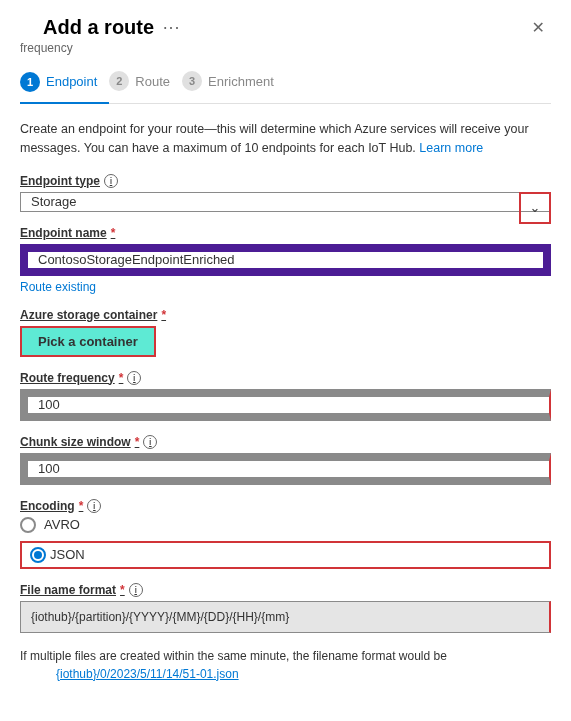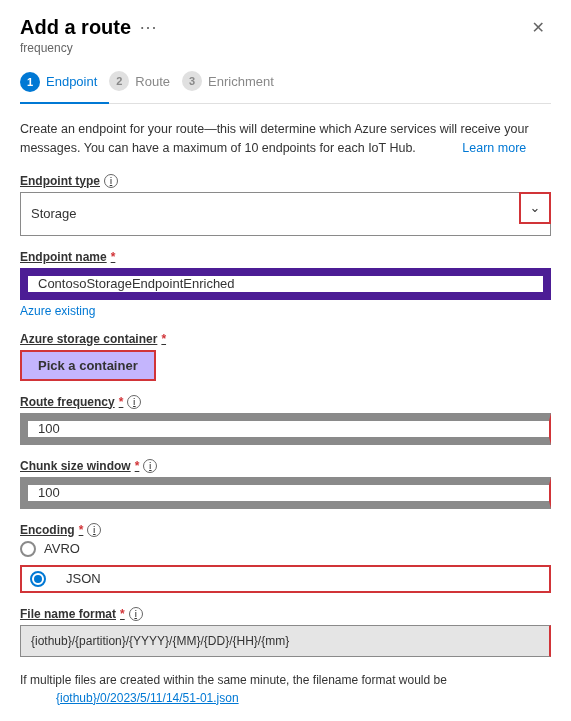--- a/index.html
+++ b/index.html
@@ -22,20 +22,21 @@
     .panel-header {
       display: flex;
       align-items: center;
       justify-content: space-between;
       margin-bottom: 2px;
     }
     .panel-title-row {
       display: flex;
       align-items: center;
       gap: 8px;
+      margin-left: 23px;
     }
     .panel-title {
       font-size: 20px;
       font-weight: 600;
       color: #000;
     }
     .panel-more {
       font-size: 18px;
       color: #666;
       cursor: pointer;
@@ -95,21 +96,20 @@
     }
     .description {
       font-size: 12.5px;
       color: #333;
       line-height: 1.5;
       margin-bottom: 16px;
     }
     .learn-more {
       color: #0078d4;
       text-decoration: none;
-      margin-left: 43px;
     }
     .field-group {
       margin-bottom: 14px;
     }
     .field-label {
       font-size: 12px;
       font-weight: 600;
       color: #333;
       margin-bottom: 4px;
       display: flex;
@@ -131,21 +131,21 @@
       font-size: 9px;
       color: #666;
       cursor: help;
       flex-shrink: 0;
     }
     .select-wrapper {
       position: relative;
     }
     .select-field {
       width: 100%;
-      height: 44px;
+      height: 20px;
       border: 1px solid #8a8a8a;
       padding: 0 36px 0 10px;
       font-size: 13px;
       color: #333;
       background: #fff;
       appearance: none;
       cursor: pointer;
     }
     .select-chevron {
       position: absolute;
@@ -177,21 +177,21 @@
     .select-existing-link {
       color: #0078d4;
       font-size: 12px;
       text-decoration: none;
       display: inline-block;
       margin-top: 4px;
       cursor: pointer;
     }
     .pick-container-btn {
       border: 2px solid #d13438;
-      background: #c4b5fd;
+      background: #5eead4;
       padding: 6px 16px;
       font-size: 13px;
       font-weight: 600;
       color: #333;
       cursor: pointer;
       display: inline-block;
     }
     .radio-group {
       display: flex;
       flex-direction: column;
@@ -228,21 +228,21 @@
       width: 8px;
       height: 8px;
       background: #0078d4;
       border-radius: 50%;
     }
     .radio-checked-border {
       border: 2px solid #d13438;
       padding: 4px 8px;
       display: flex;
       align-items: center;
-      gap: 20px;
+      gap: 4px;
     }
     .filename-input {
       width: 100%;
       height: 32px;
       border: 1px solid #8a8a8a;
       border-right: 2px solid #d13438;
       padding: 0 10px;
       font-size: 12px;
       color: #333;
       background: #e5e5e5;
@@ -306,21 +306,21 @@
       <div class="select-chevron">⌄</div>
     </div>
   </div>
 
   <div class="field-group">
     <div class="field-label">
       <span>Endpoint name</span>
       <span class="required-star">*</span>
     </div>
     <input type="text" class="text-input" value="ContosoStorageEndpointEnriched" style="">
-    <a href="#" class="select-existing-link">Azure existing</a>
+    <a href="#" class="select-existing-link">Route existing</a>
   </div>
 
   <div class="field-group">
     <div class="field-label">
       <span>Azure storage container</span>
       <span class="required-star">*</span>
     </div>
     <button class="pick-container-btn">Pick a container</button>
   </div>
 

